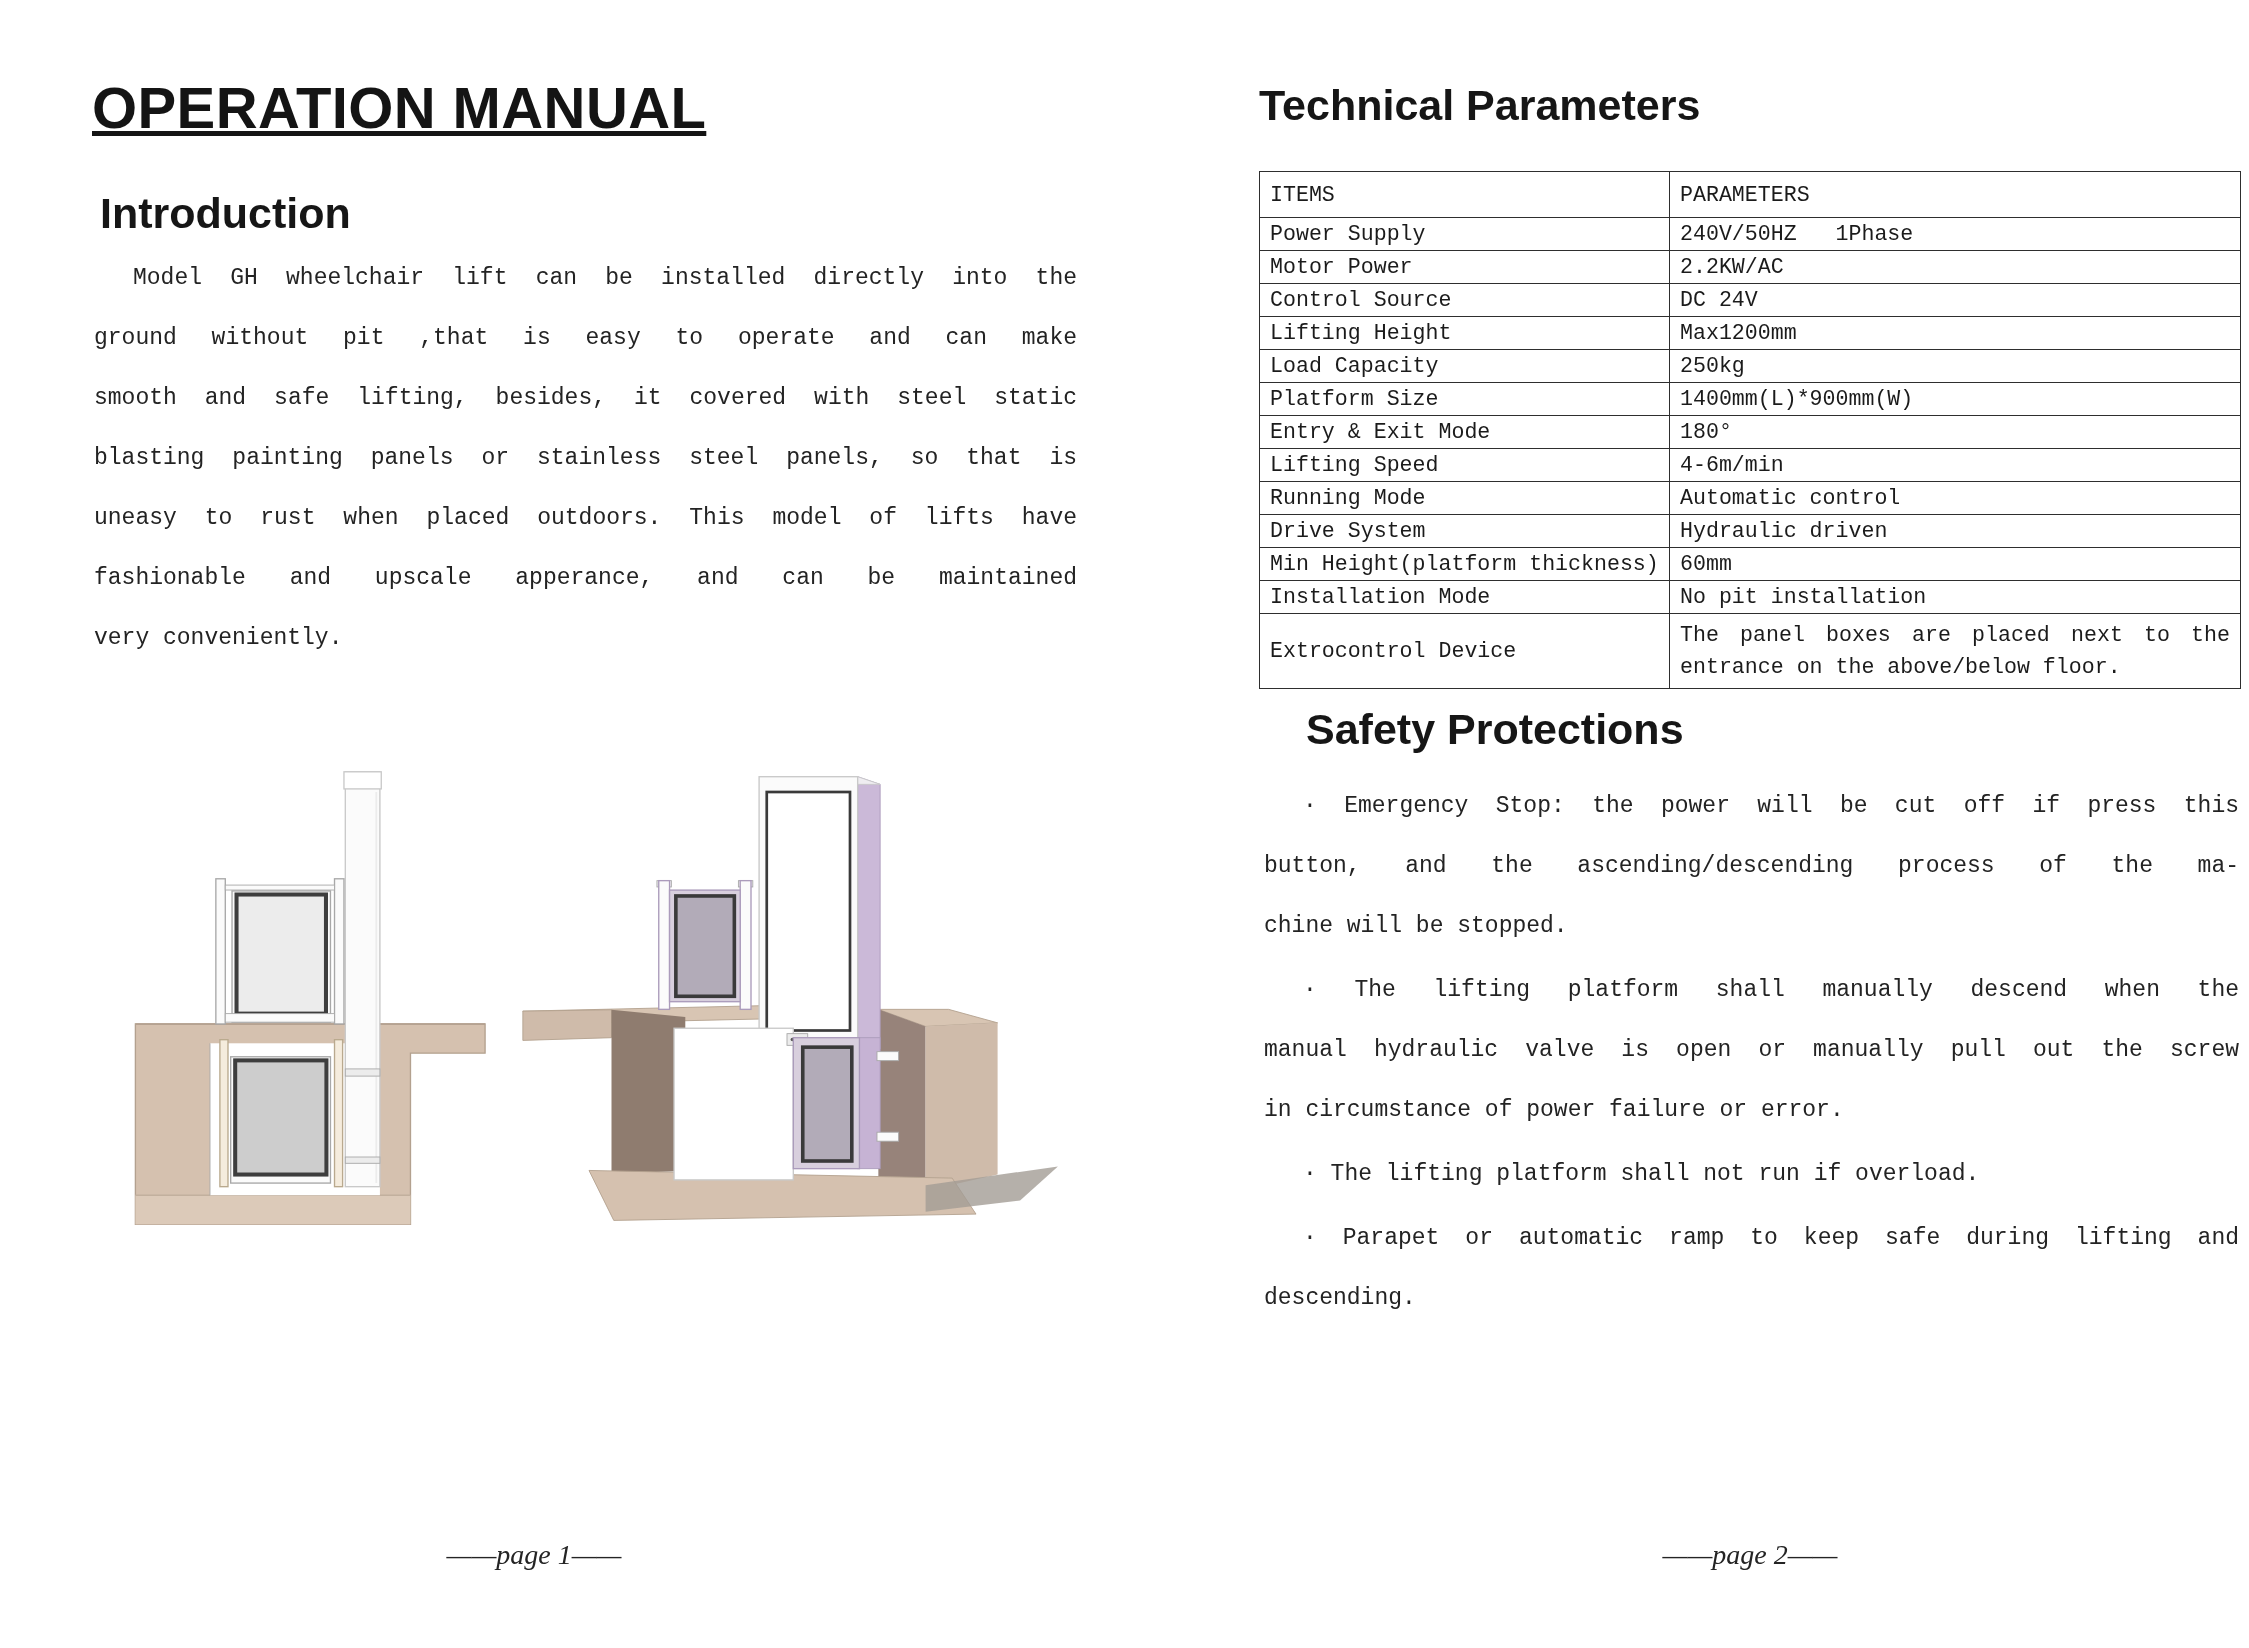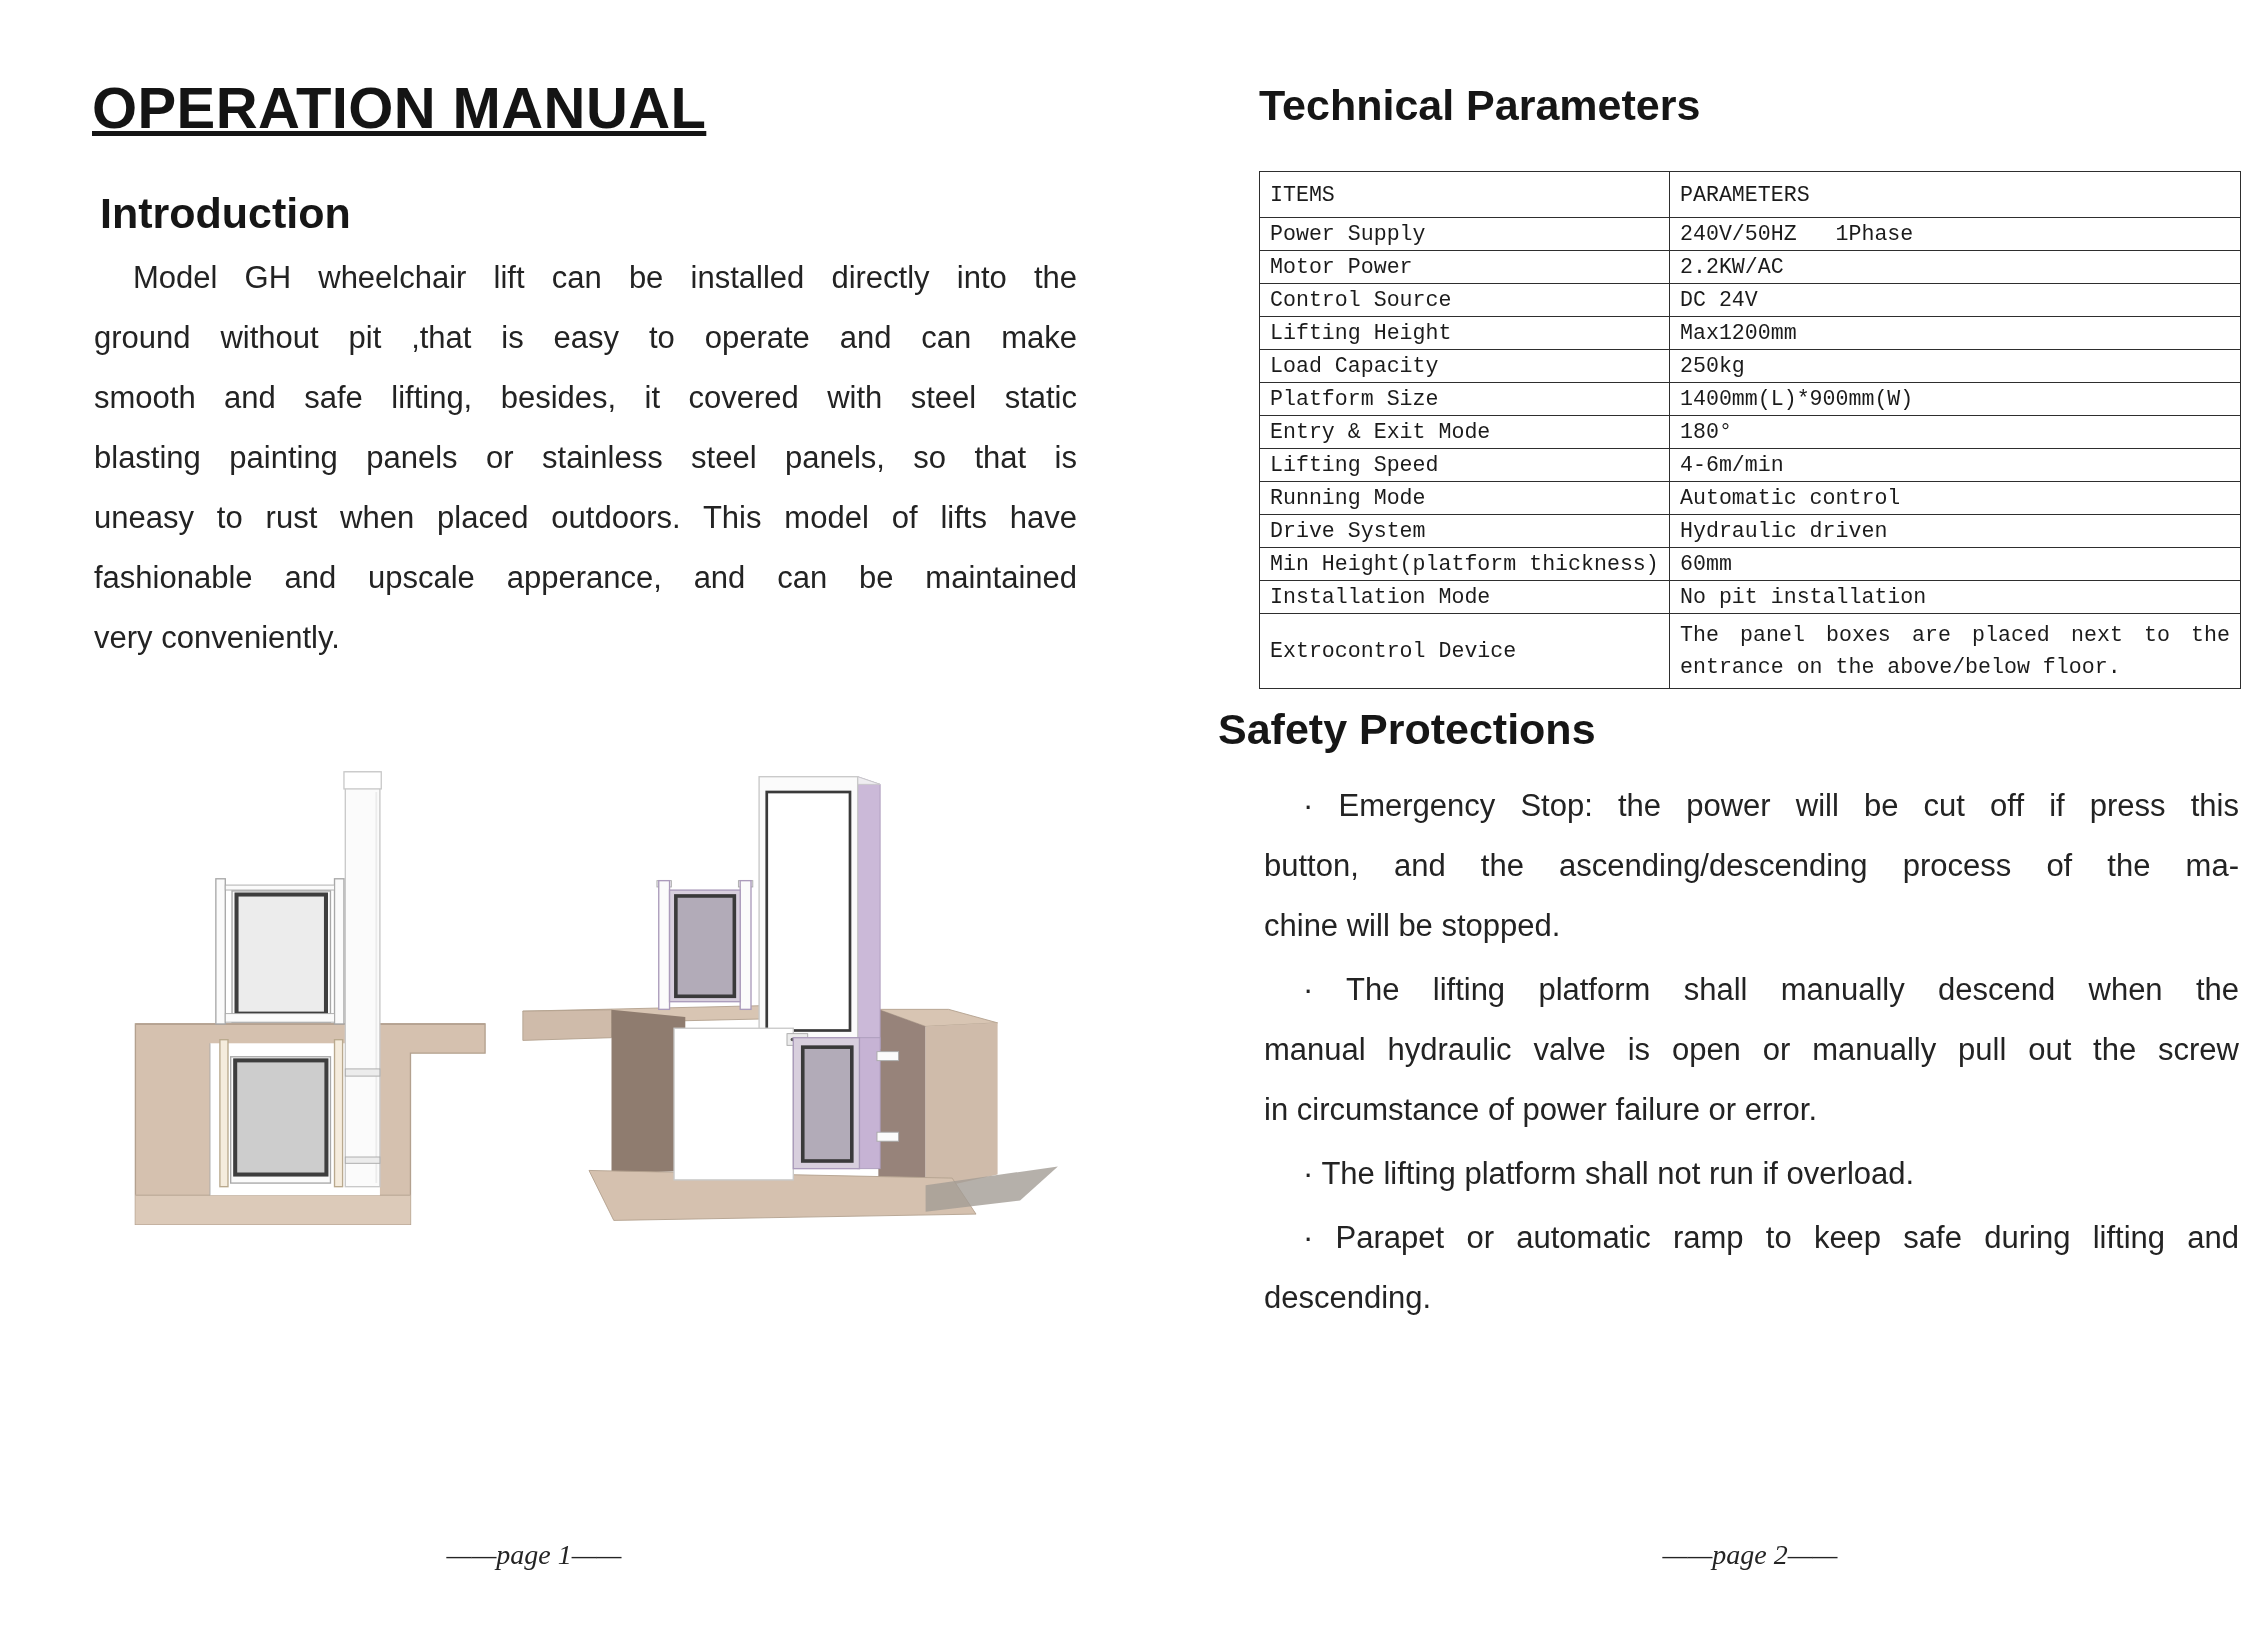--- a/index.html
+++ b/index.html
@@ -8,21 +8,21 @@
     font-family:"Liberation Sans", sans-serif;color:#202020;overflow:hidden;
   }
   .abs{position:absolute;}
   .title{
     font-size:58px;font-weight:700;letter-spacing:0.4px;color:#141414;
     line-height:1.1;white-space:nowrap;
   }
   .h2{
     font-size:43px;font-weight:700;color:#161616;line-height:1.15;white-space:nowrap;
   }
-  .bodytext{font-size:31px;line-height:60px;color:#232323;}
+  .bodytext{font-size:23px;line-height:60px;color:#232323;font-family:Liberation Mono, monospace;}
   .tline{text-align:justify;text-align-last:justify;}
   .tline.last{text-align-last:left;}
   .tline.first{text-indent:39px;}
   .para-block{margin:4px;}
   table.params{
     border-collapse:collapse;width:982px;table-layout:fixed;
     font-family:Liberation Mono, monospace;font-size:21.6px;color:#1b1b1b;
     background:#fff;
   }
   table.params th, table.params td{
@@ -209,21 +209,21 @@
         <td>Installation Mode</td>
         <td>No pit installation</td>
       </tr>
       <tr>
         <td>Extrocontrol Device</td>
         <td>The panel boxes are placed next to the entrance on the above/below floor.</td>
       </tr>
     </tbody>
 </table>
 
-<div class="abs h2" style="left:1218px;top:705px;">Safety Protections</div>
+<div class="abs h2" style="left:1306px;top:705px;">Safety Protections</div>
 
 <div class="abs bodytext" style="left:1260px;top:772px;width:983px;">
     <div class="para-block">
       <div class="tline first">· Emergency Stop: the power will be cut off if press this</div>
       <div class="tline">button, and the ascending/descending process of the ma-</div>
       <div class="tline last">chine will be stopped.</div>
     </div>
     <div class="para-block">
       <div class="tline first">· The lifting platform shall manually descend when the</div>
       <div class="tline">manual hydraulic valve is open or manually pull out the screw</div>

